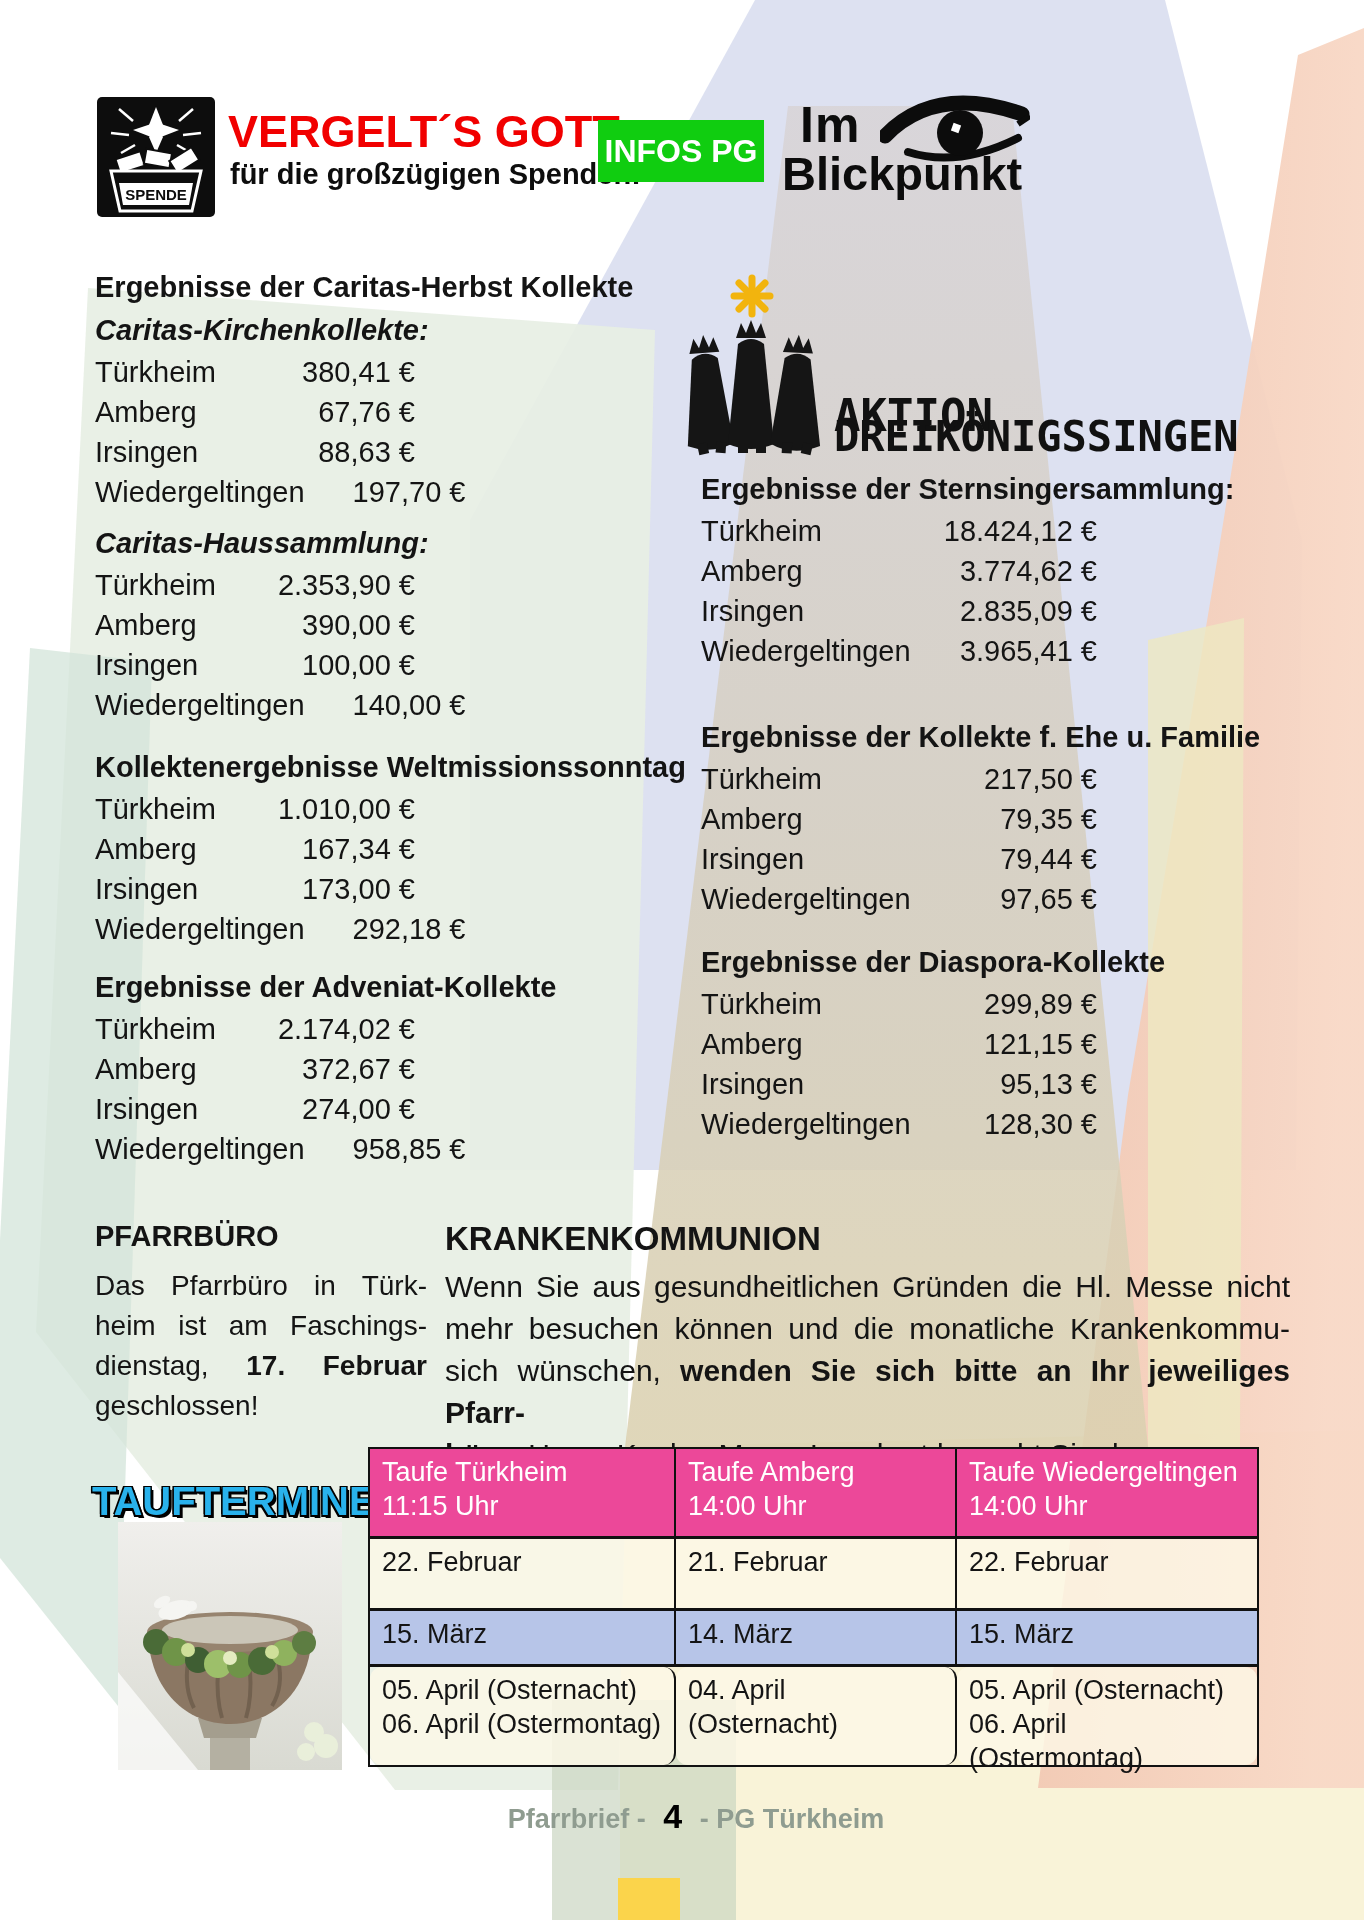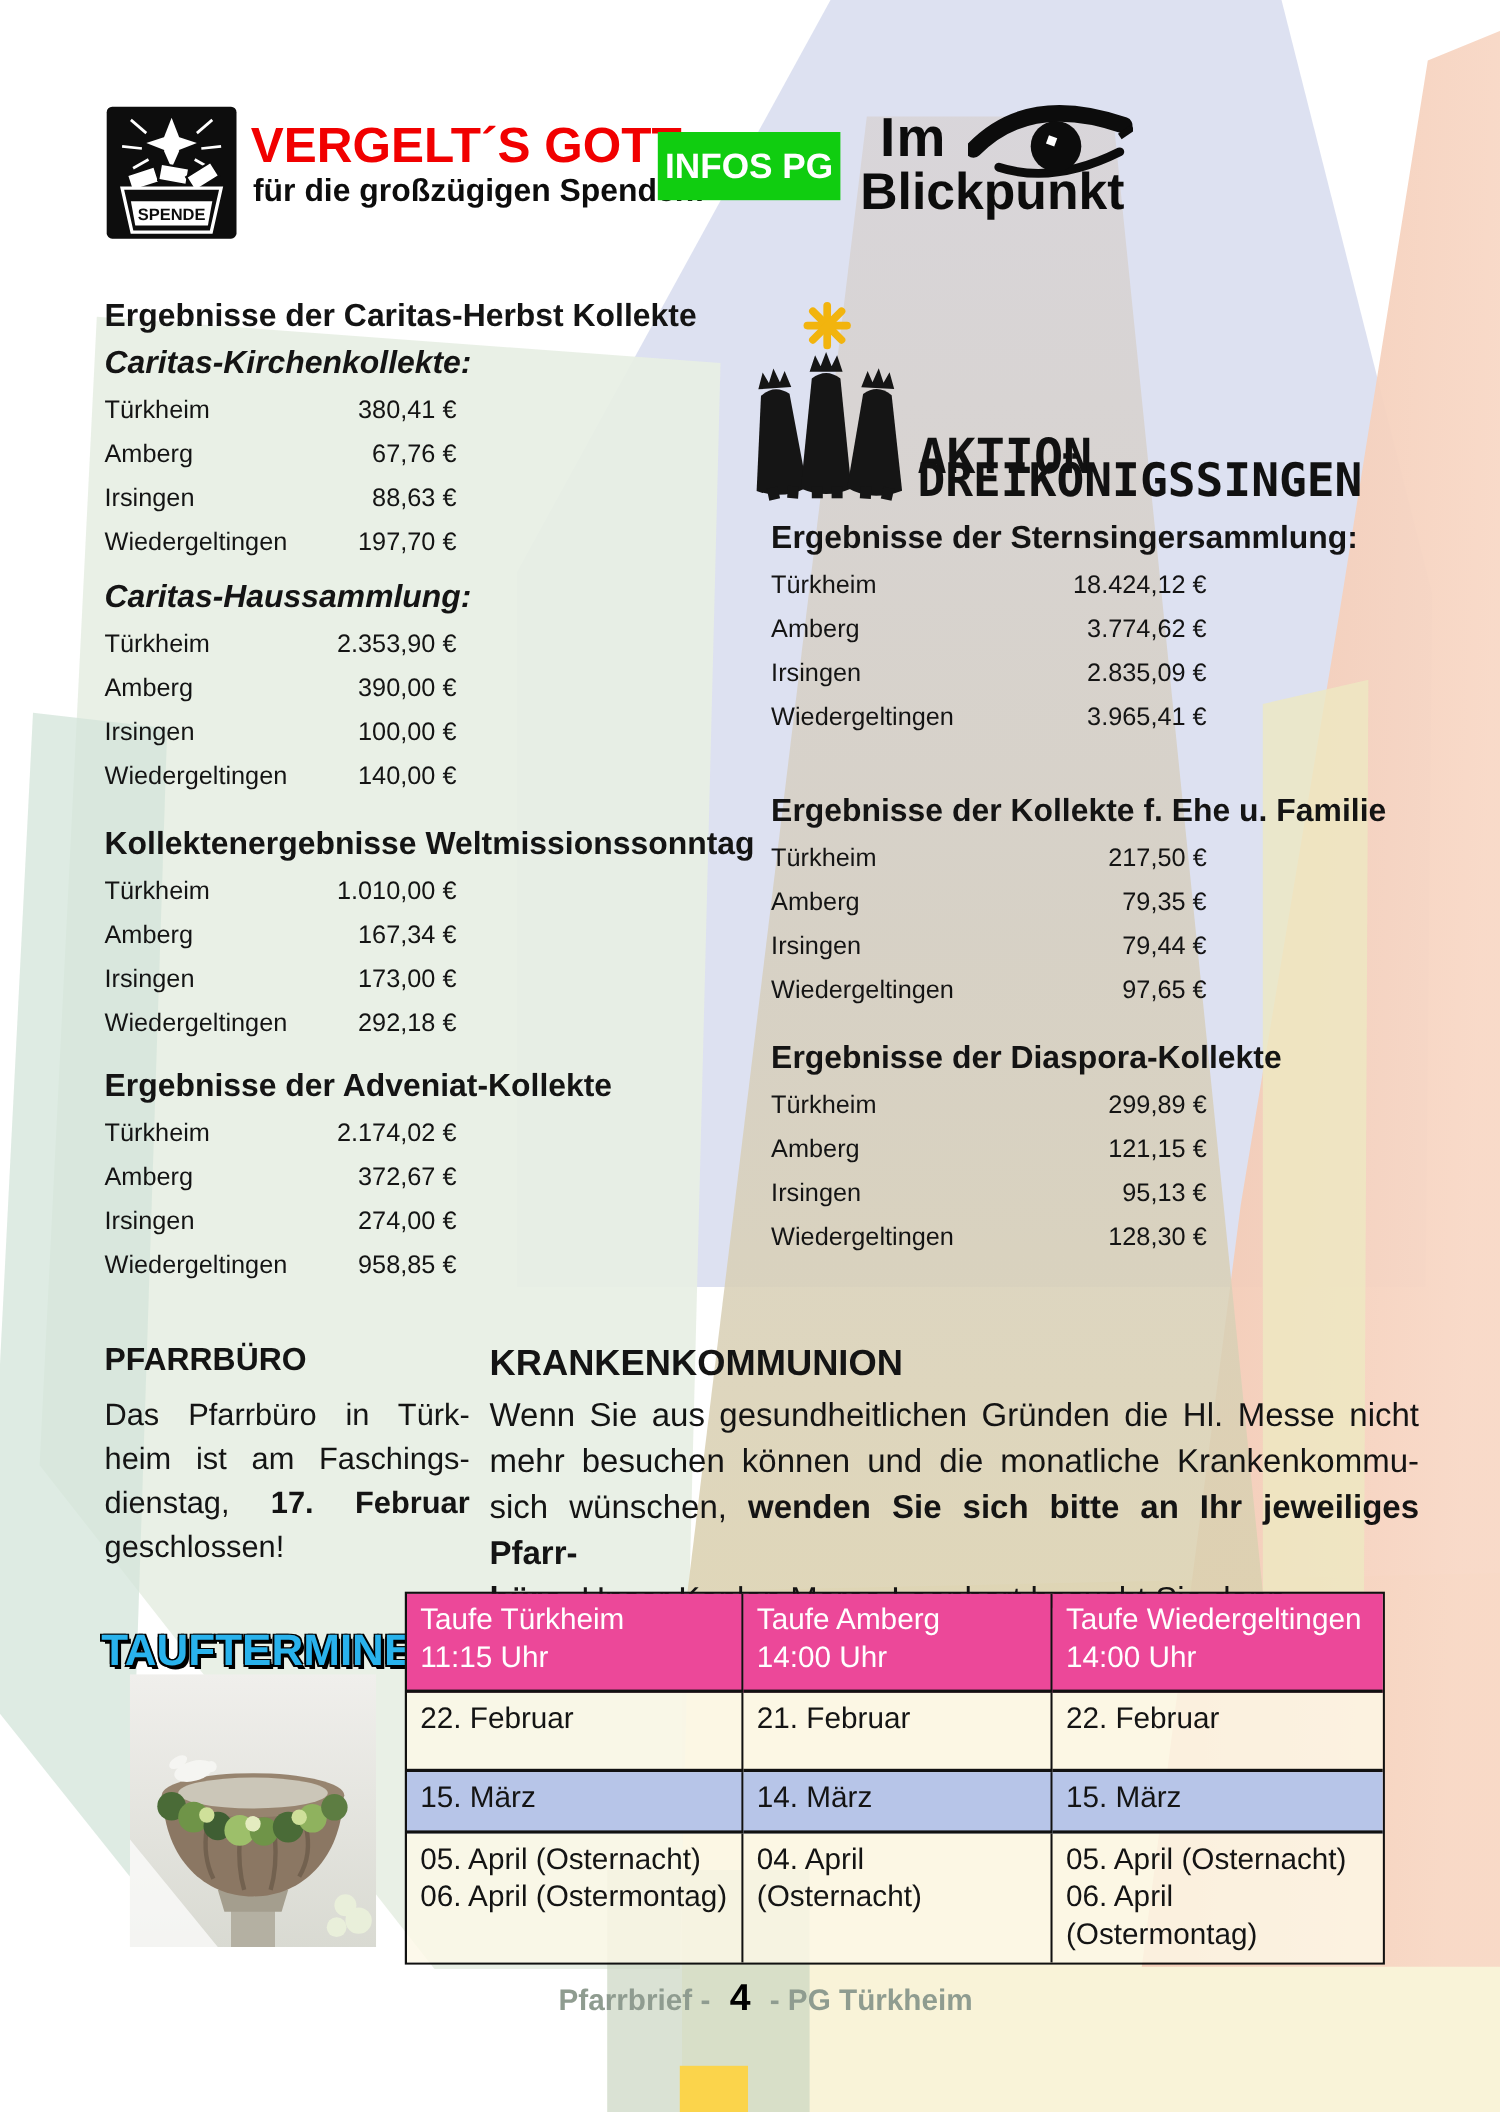--- a/index.html
+++ b/index.html
@@ -15,21 +15,21 @@
                color:#ffffff;font-size:32px;font-weight:700;text-align:center;line-height:62px;}
   .bp-im{position:absolute;left:800px;top:96px;font-size:50px;font-weight:800;color:#0c0c0c;letter-spacing:1px;}
   .bp-eye{position:absolute;left:880px;top:88px;}
   .bp-word{position:absolute;left:782px;top:146px;font-size:47px;font-weight:800;color:#0c0c0c;letter-spacing:0px;}
 
   
   .lsec{position:absolute;left:95px;width:320px;}
   .rsec{position:absolute;left:701px;width:396px;}
   .sec-title{font-size:29px;font-weight:700;line-height:43px;white-space:nowrap;}
   .sec-sub{font-size:29px;font-weight:700;font-style:italic;line-height:43px;white-space:nowrap;}
-  .krow{display:flex;justify-content:space-between;align-items:baseline;font-size:23px;line-height:40px;height:40px;}
+  .krow{display:flex;justify-content:space-between;align-items:baseline;font-size:29px;line-height:40px;height:40px;gap:48px;}
   .krow span{white-space:nowrap;}
 
   
   .kings-svg{position:absolute;left:680px;top:272px;}
   .aktion-1{position:absolute;left:834px;top:348px;font-family:"DejaVu Sans Mono",monospace;font-weight:700;font-size:44px;color:#111;margin-top:42px;}
   .aktion-2{position:absolute;left:834px;top:412px;font-family:"DejaVu Sans Mono",monospace;font-weight:700;font-size:42px;color:#111;white-space:nowrap;}
 
   
   .pf-title{position:absolute;left:95px;top:1220px;font-size:29px;font-weight:800;}
   .pf-body{position:absolute;left:95px;top:1266px;width:332px;font-size:28px;line-height:40px;}
@@ -45,21 +45,21 @@
   .photo{position:absolute;left:118px;top:1522px;width:224px;height:248px;}
 
   
   .ttable{position:absolute;left:368px;top:1447px;border:2px solid #111;background:transparent;}
   .tgrid{display:grid;grid-template-columns:306px 281px 300px;}
   .cell{border-right:2px solid #111;padding:6px 12px 0 12px;font-size:27px;line-height:34px;box-sizing:border-box;}
   .cell.last{border-right:none;}
   .th{background:#ec4899;color:#fff;height:90px;border-bottom:3px solid #111;}
   .r1{height:72px;border-bottom:3px solid #111;background:rgba(253,248,230,0.82);}
   .r2{height:56px;border-bottom:3px solid #111;background:#b7c5e8;}
-  .r3{height:117px;background:rgba(253,248,230,0.82);}
+  .r3{height:98px;background:rgba(253,248,230,0.82);border-radius:12px;}
 
   
   .footer{position:absolute;left:0;top:1797px;width:100%;text-align:center;color:#8f9c90;
           font-size:27px;font-weight:700;transform:translateX(14px);}
   .footer .pnum{color:#000;font-size:34px;font-weight:800;margin:0 10px;}
 </style>
 </head>
 <body>
 
 <div class="page">

